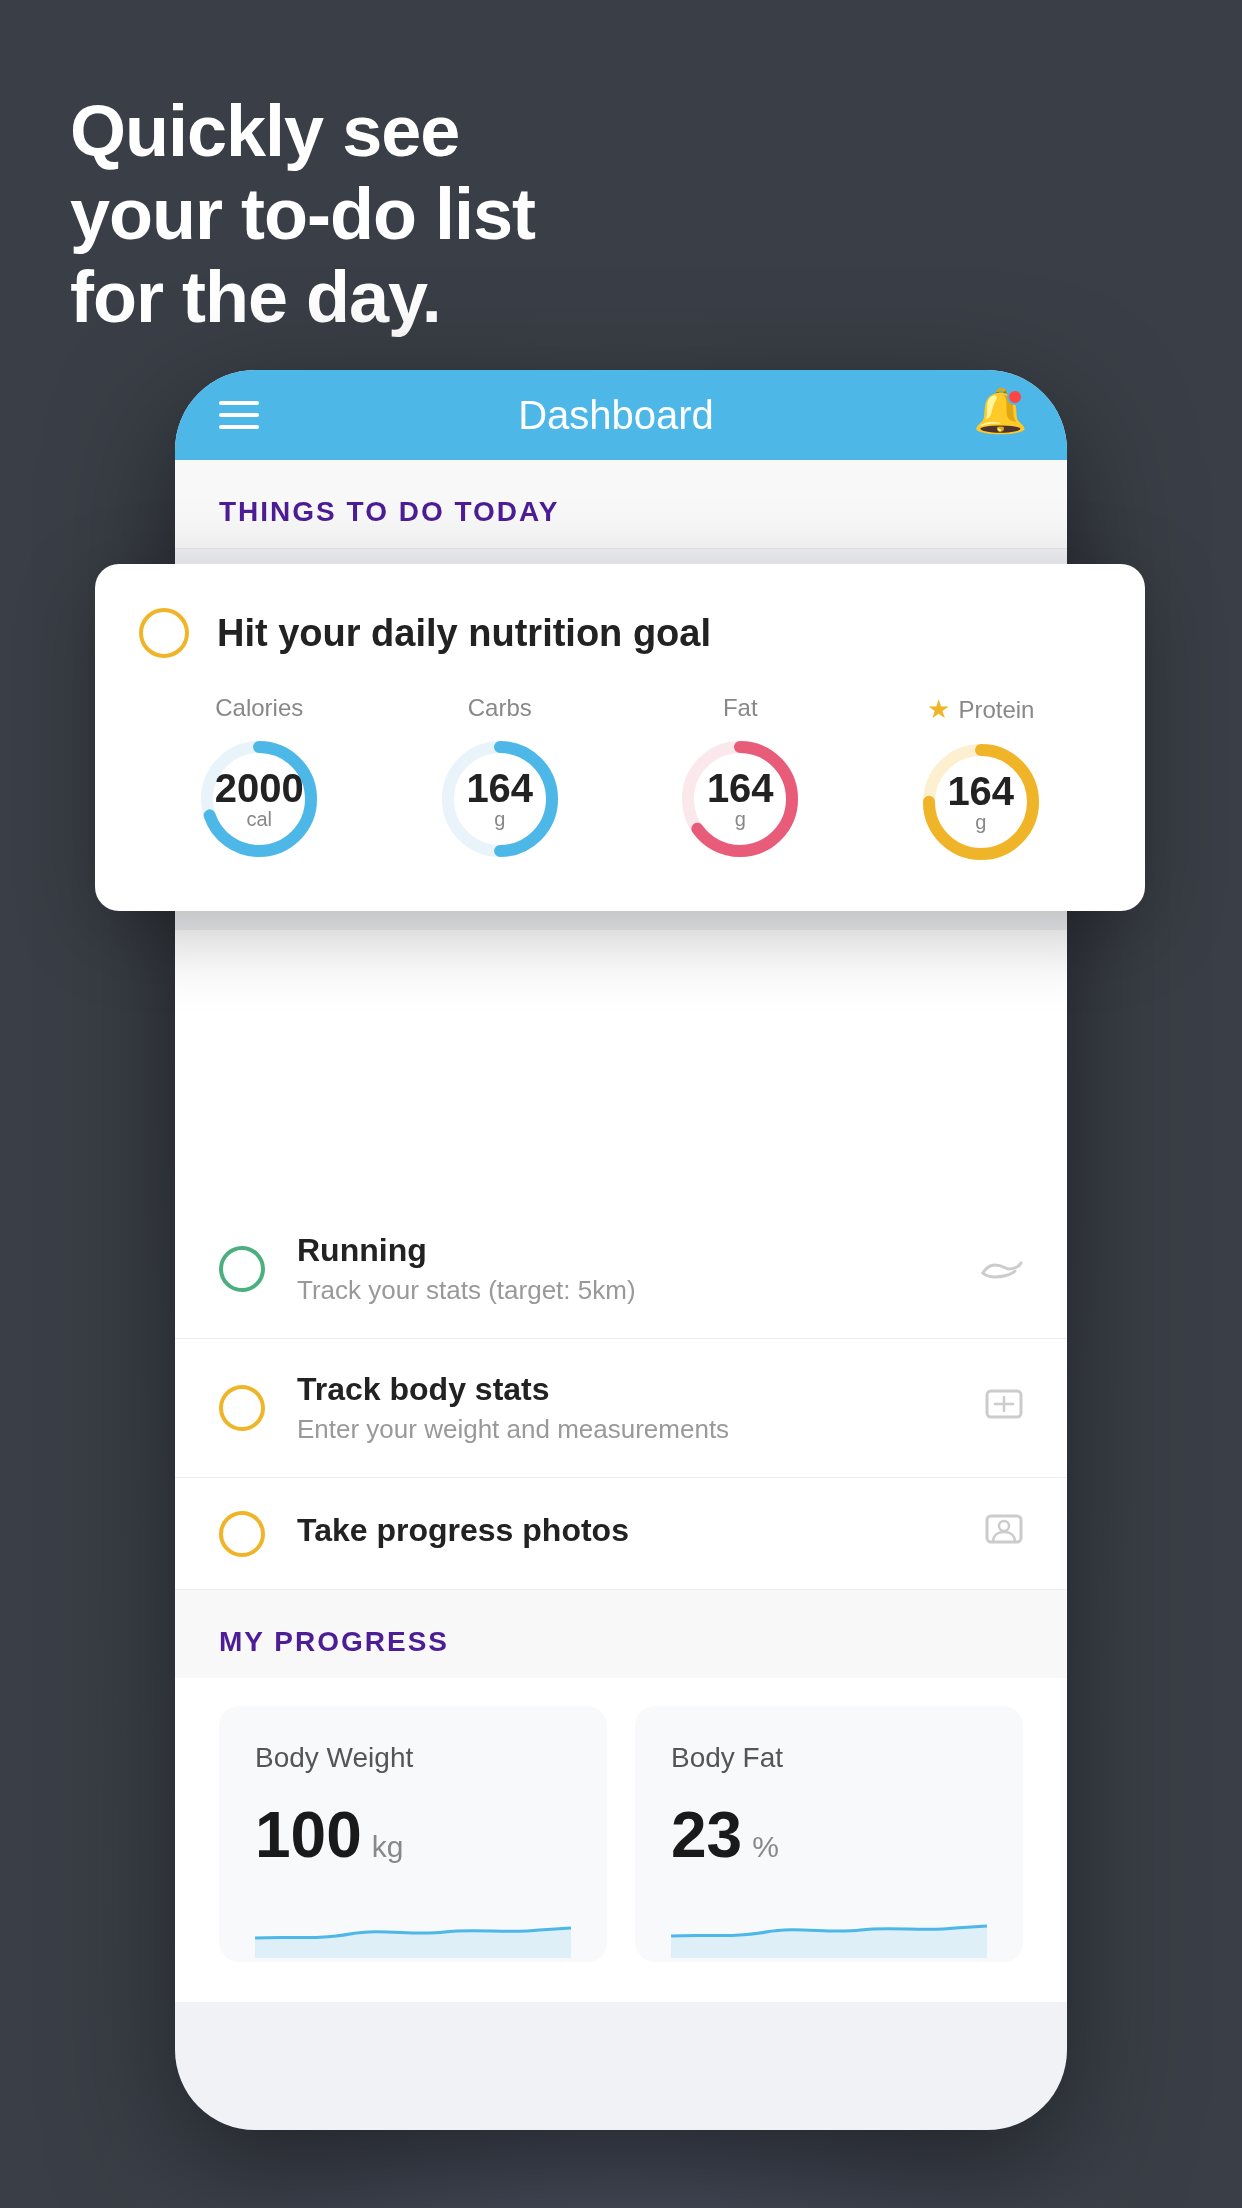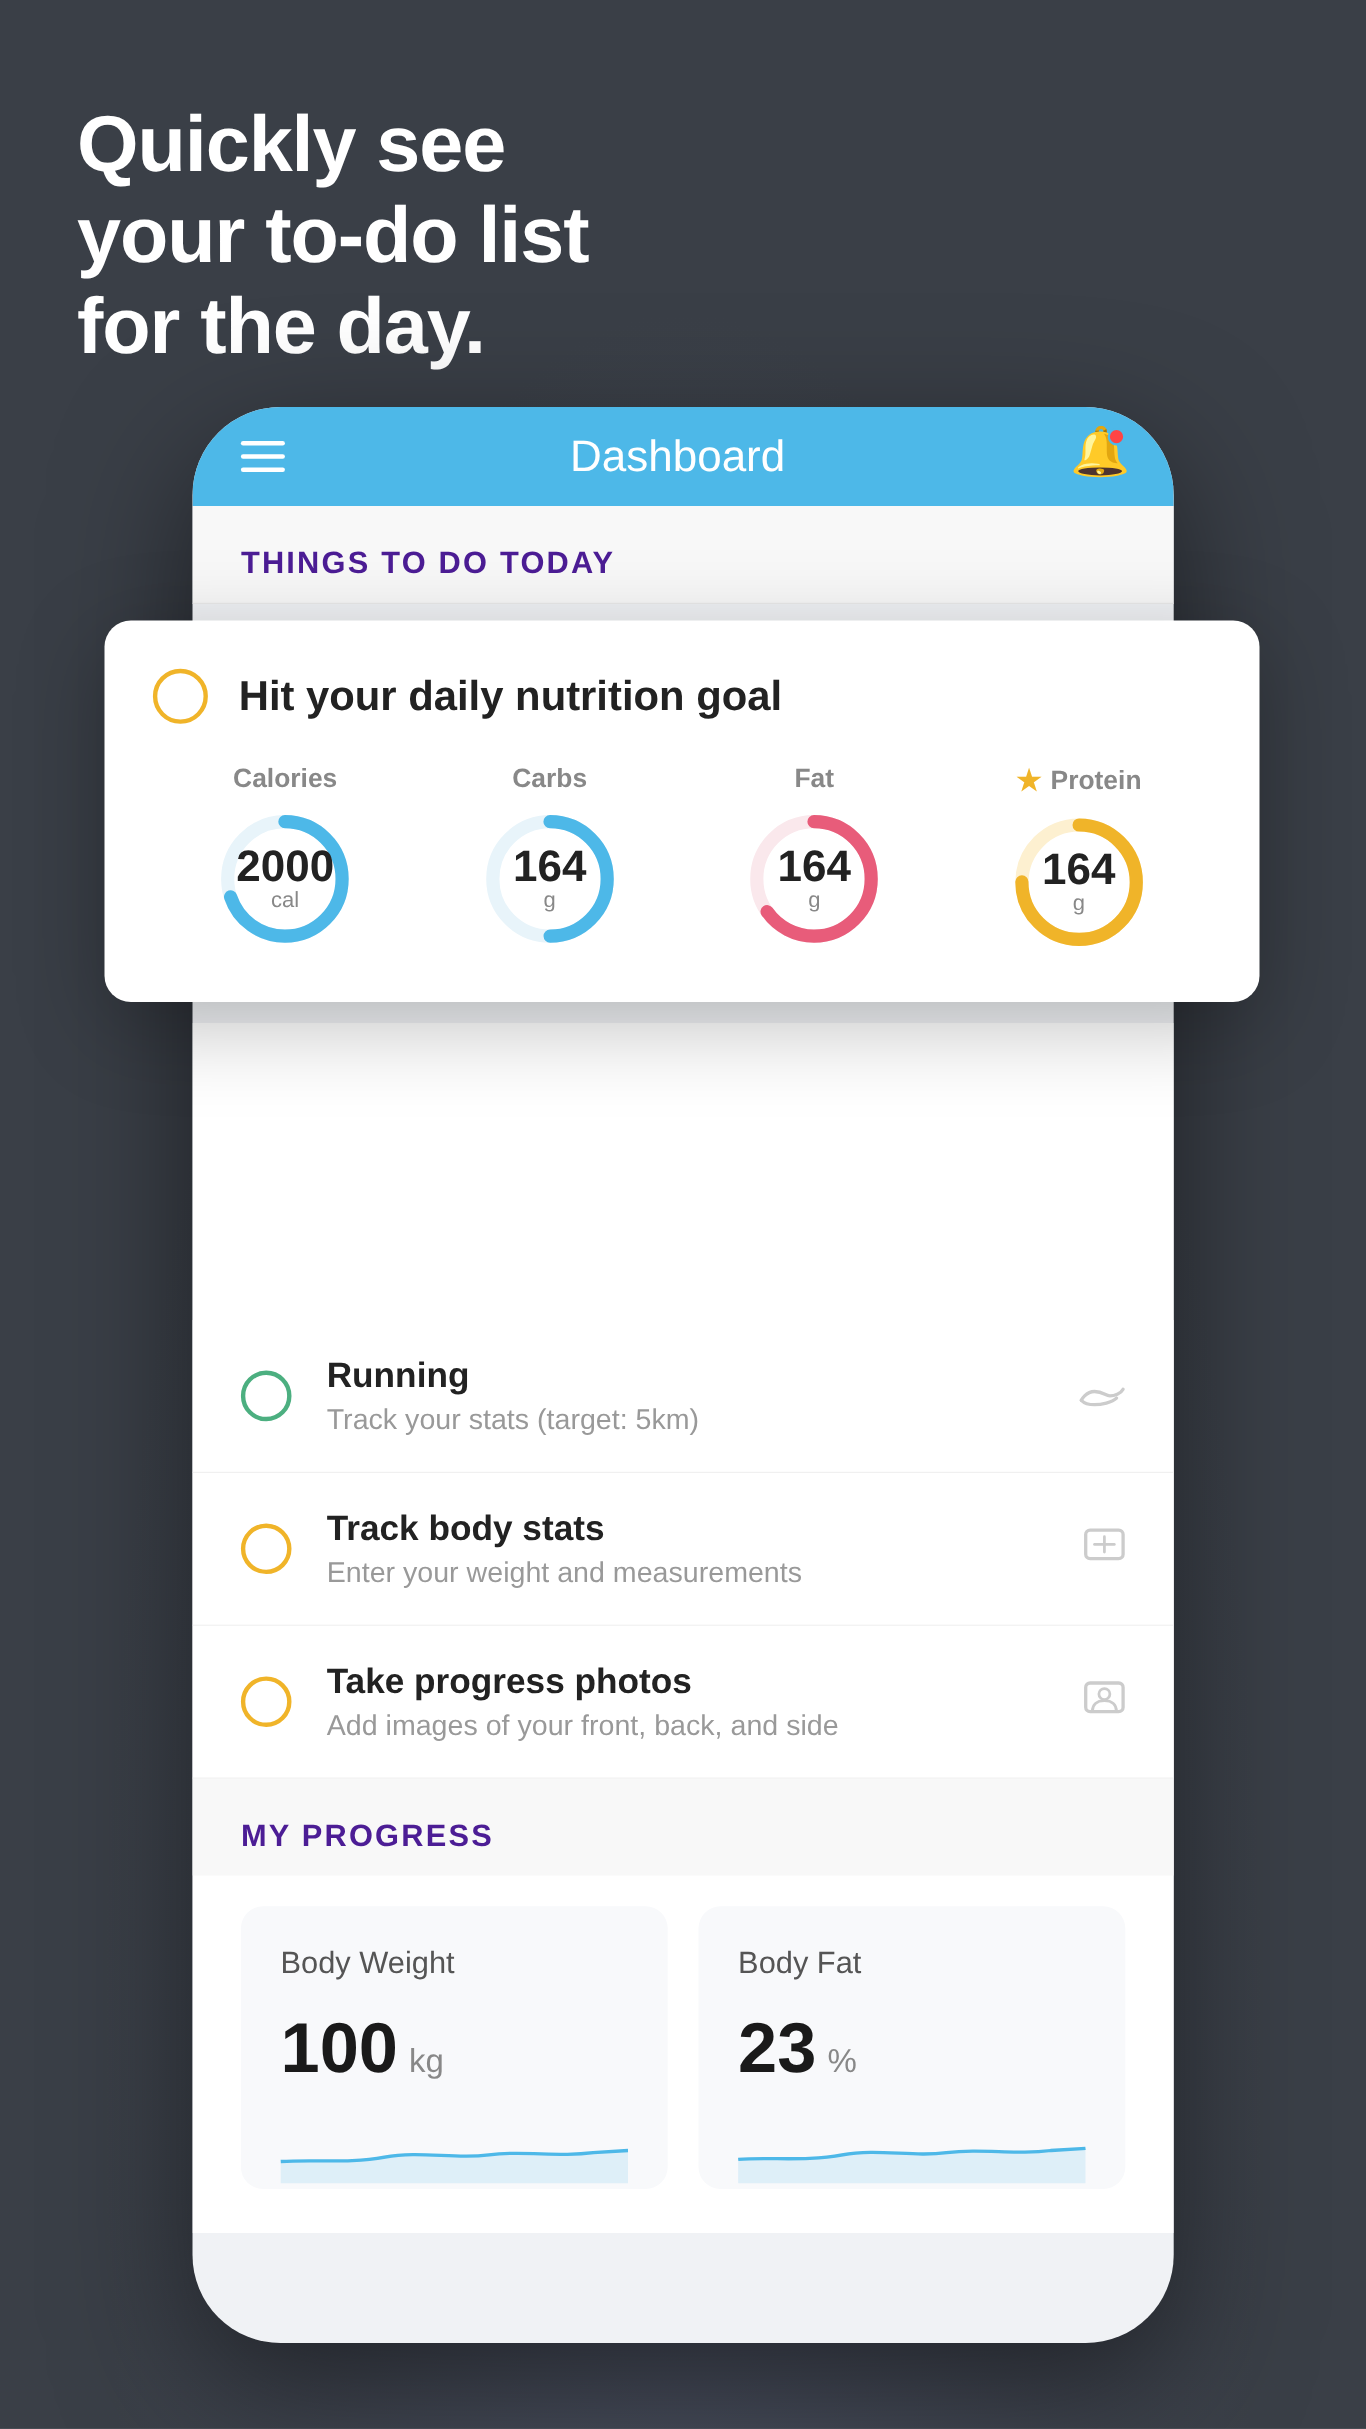--- a/index.html
+++ b/index.html
@@ -224,21 +224,21 @@
     .nutrition-item {
       display: flex;
       flex-direction: column;
       align-items: center;
       gap: 12px;
     }
 
     .nutrition-label {
       font-size: 24px;
       color: #888;
-      font-weight: 700;
+      font-weight: 400;
     }
 
     .nutrition-label.starred {
       display: flex;
       align-items: center;
       gap: 8px;
     }
 
     .star {
       color: #f0b429;
@@ -437,21 +437,20 @@
           <path d="M10 19h18" stroke="#ccc" stroke-width="2.5" stroke-linecap="round"></path>
           <path d="M19 12v14" stroke="#ccc" stroke-width="2.5" stroke-linecap="round"></path>
         </svg>
       </div>
     </div>
 
     <div class="todo-item">
       <div class="todo-circle-yellow"></div>
       <div class="todo-text-block">
         <div class="todo-name">Take progress photos</div>
-        <div class="todo-desc">Add images of your front, back, and side</div>
       </div>
       <div class="todo-icon">
         <svg width="38" height="38" viewBox="0 0 38 38" fill="none">
           <rect x="2" y="6" width="34" height="26" rx="4" stroke="#ccc" stroke-width="3"></rect>
           <circle cx="19" cy="16" r="5" stroke="#ccc" stroke-width="2.5"></circle>
           <path d="M8 32c0-6 4-10 11-10s11 4 11 10" stroke="#ccc" stroke-width="2.5" stroke-linecap="round"></path>
         </svg>
       </div>
     </div>
 

